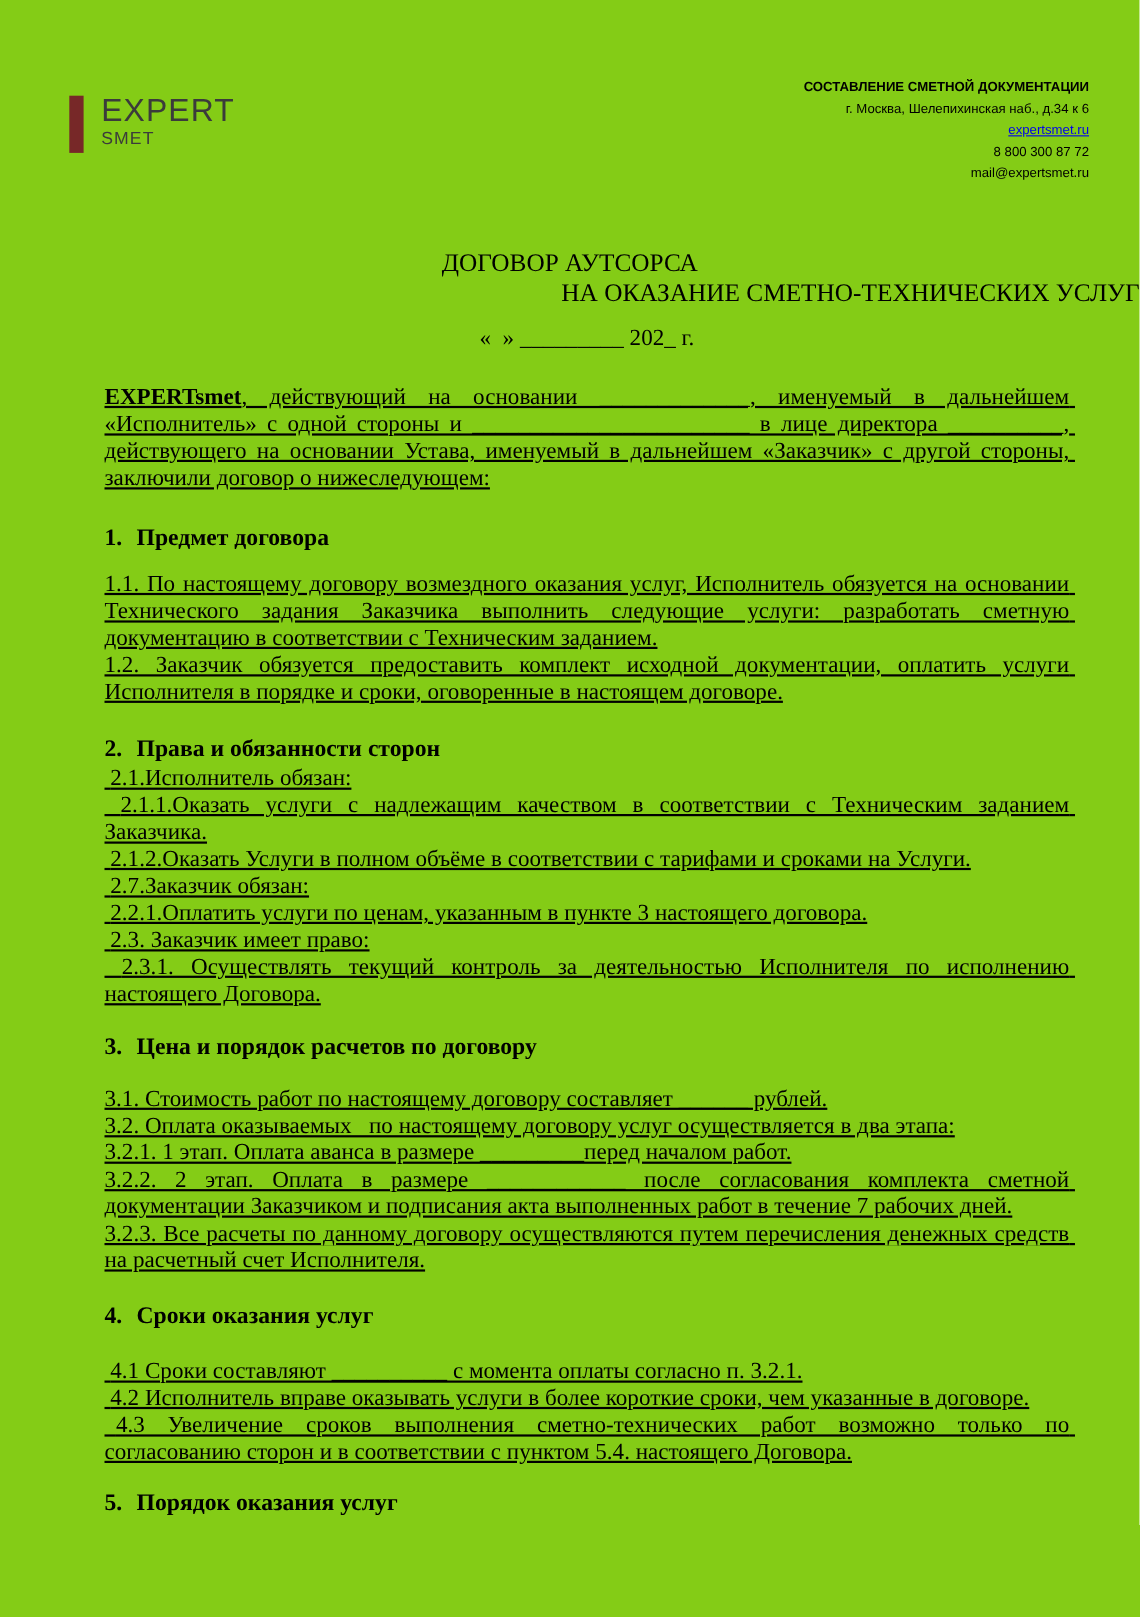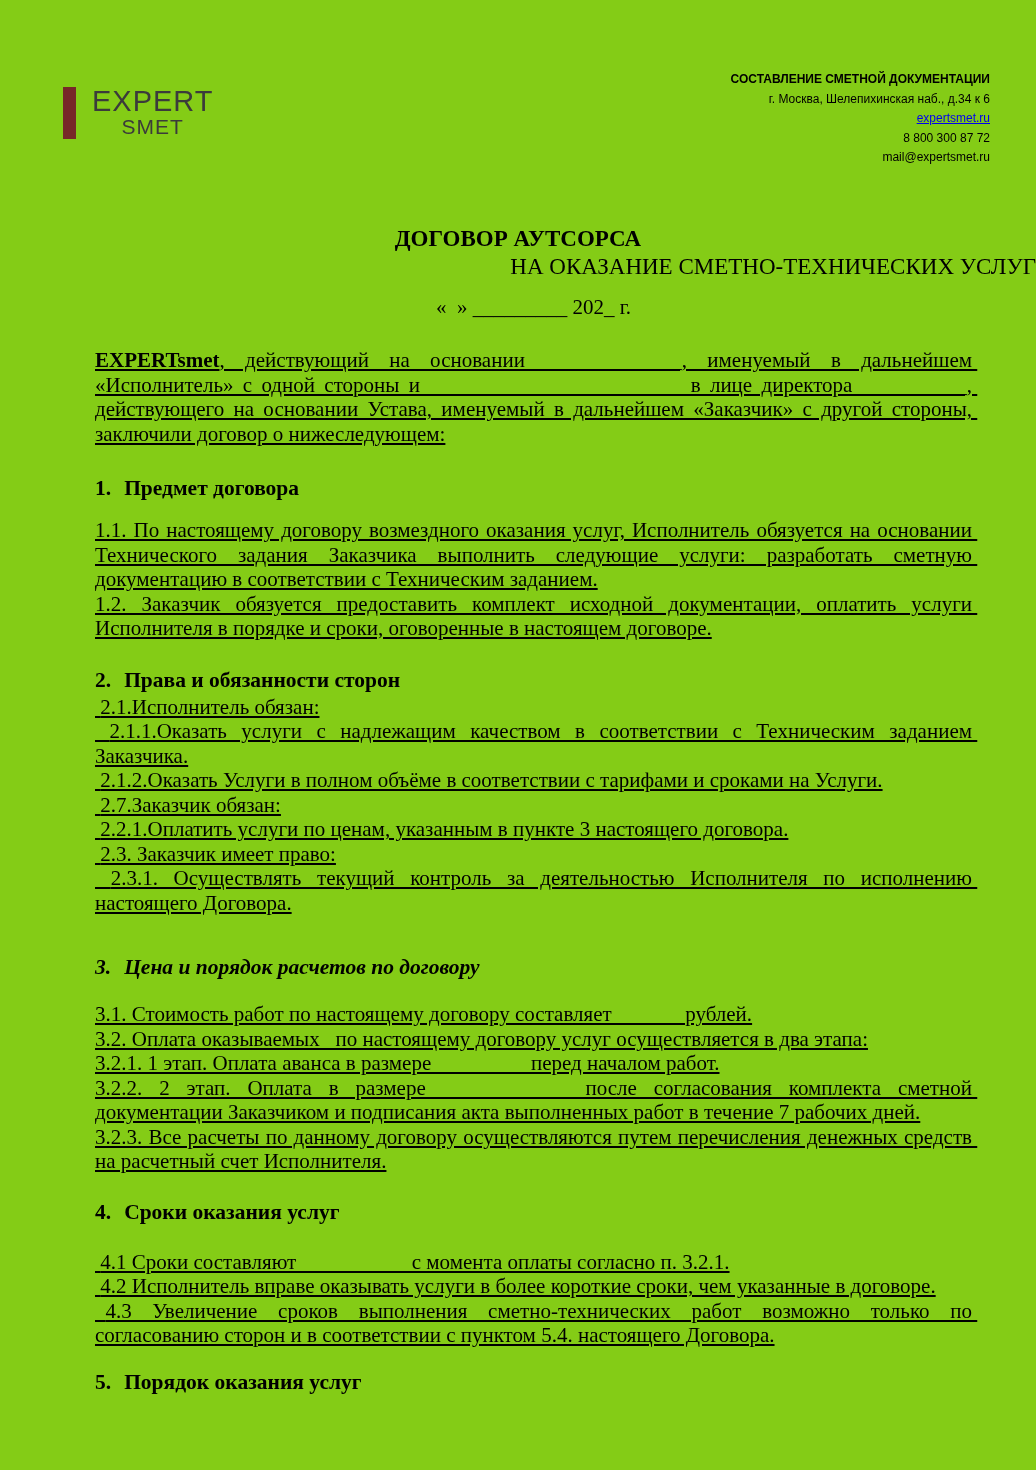--- a/index.html
+++ b/index.html
@@ -21,36 +21,36 @@
     display: flex; align-items: stretch;
   }
   .logo-bar {
     width: 13px; height: 52px; background: #772828; margin-right: 16px;
   }
   .logo-text {
     display: flex; flex-direction: column; justify-content: center;
     font-family: "Liberation Sans", sans-serif; color: #3b3b3b;
   }
   .logo-line1 { font-size: 29px; line-height: 27px; letter-spacing: 1px; }
-  .logo-line2 { font-size: 21px; line-height: 24px; letter-spacing: 1px; text-align: center; }
+  .logo-line2 { font-size: 16px; line-height: 24px; letter-spacing: 1px; }
 
   .contact {
     position: absolute; right: 46px; top: 70px;
     text-align: right;
     font-family: "Liberation Sans", sans-serif;
     font-size: 12px; line-height: 19.5px; color: #000000;
   }
   .contact-title { font-weight: bold; }
   .contact a, .contact .link {
     color: #0000ee; text-decoration: underline; cursor: pointer;
   }
 
   
   .title-block { text-align: center; }
-  .title-line1 { font-weight: bold; font-size: 23px; line-height: 28px; }
+  .title-line1 { font-weight: normal; font-size: 23px; line-height: 28px; }
   .title-line2 { font-size: 23px; line-height: 28px; text-align: right; }
 
   
   .body-col { margin: 14px 64px 0 95px; }
 
   .date-line {
     text-align: center;
     font-size: 21px; line-height: 25px;
     white-space: pre;
   }
@@ -67,21 +67,21 @@
 
   .sec-h {
     text-align: left;
     font-weight: bold;
     font-size: 21.5px;
     line-height: 25px;
   }
   .sec-h .sec-num { margin-right: 13px; }
   .sh1 { margin: 30px 0 17px; }
   .sh2 { margin: 27px 0 2px; }
-  .sh3 { margin: 40px 0 22px; font-style: italic; }
+  .sh3 { margin: 24px 0 22px; }
   .sh4 { margin: 26px 0 25px; }
   .sh5 { margin: 22px 0 0; }
 </style>
 </head>
 <body>
 
 <div class="page">
 
   <div class="logo">
     <div class="logo-bar"></div>

